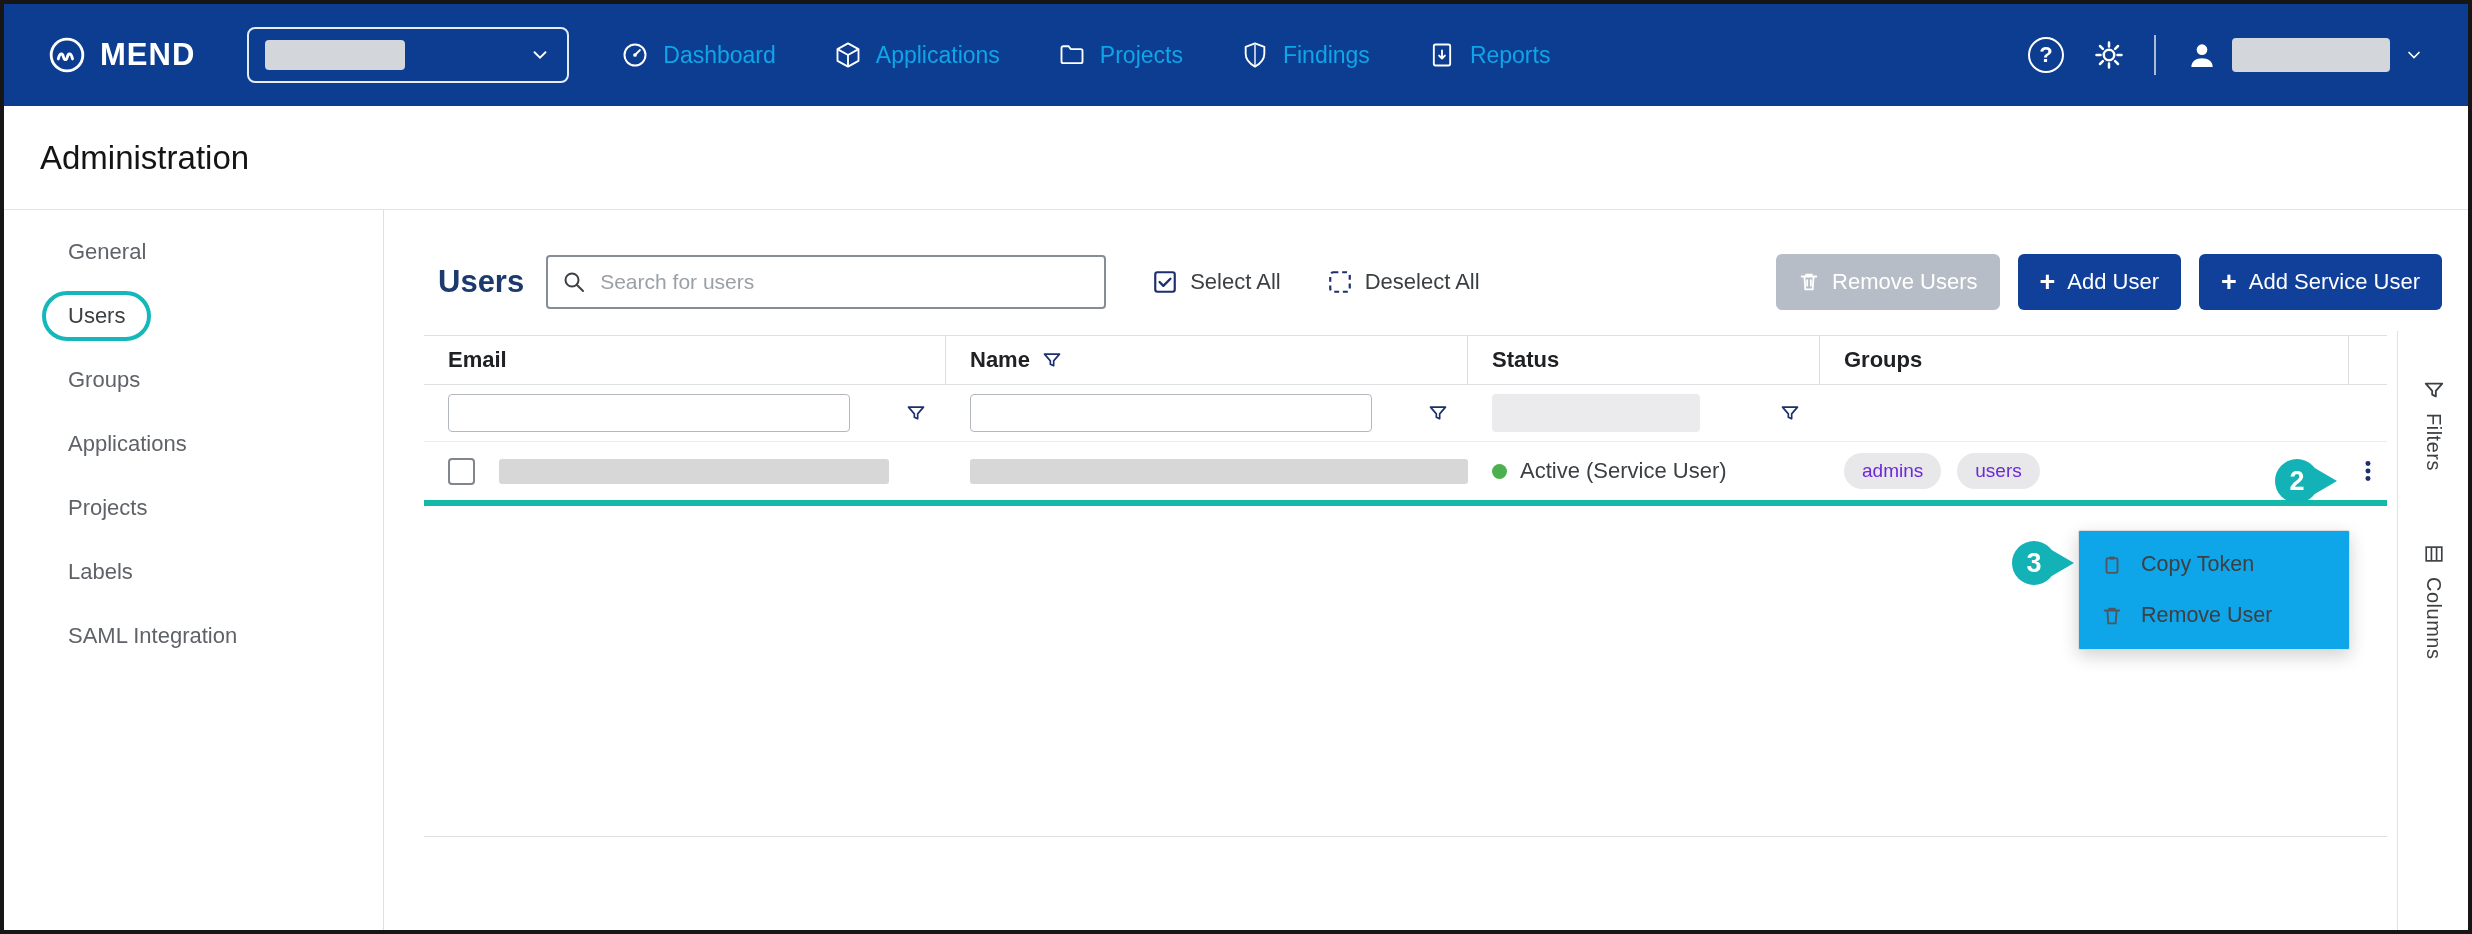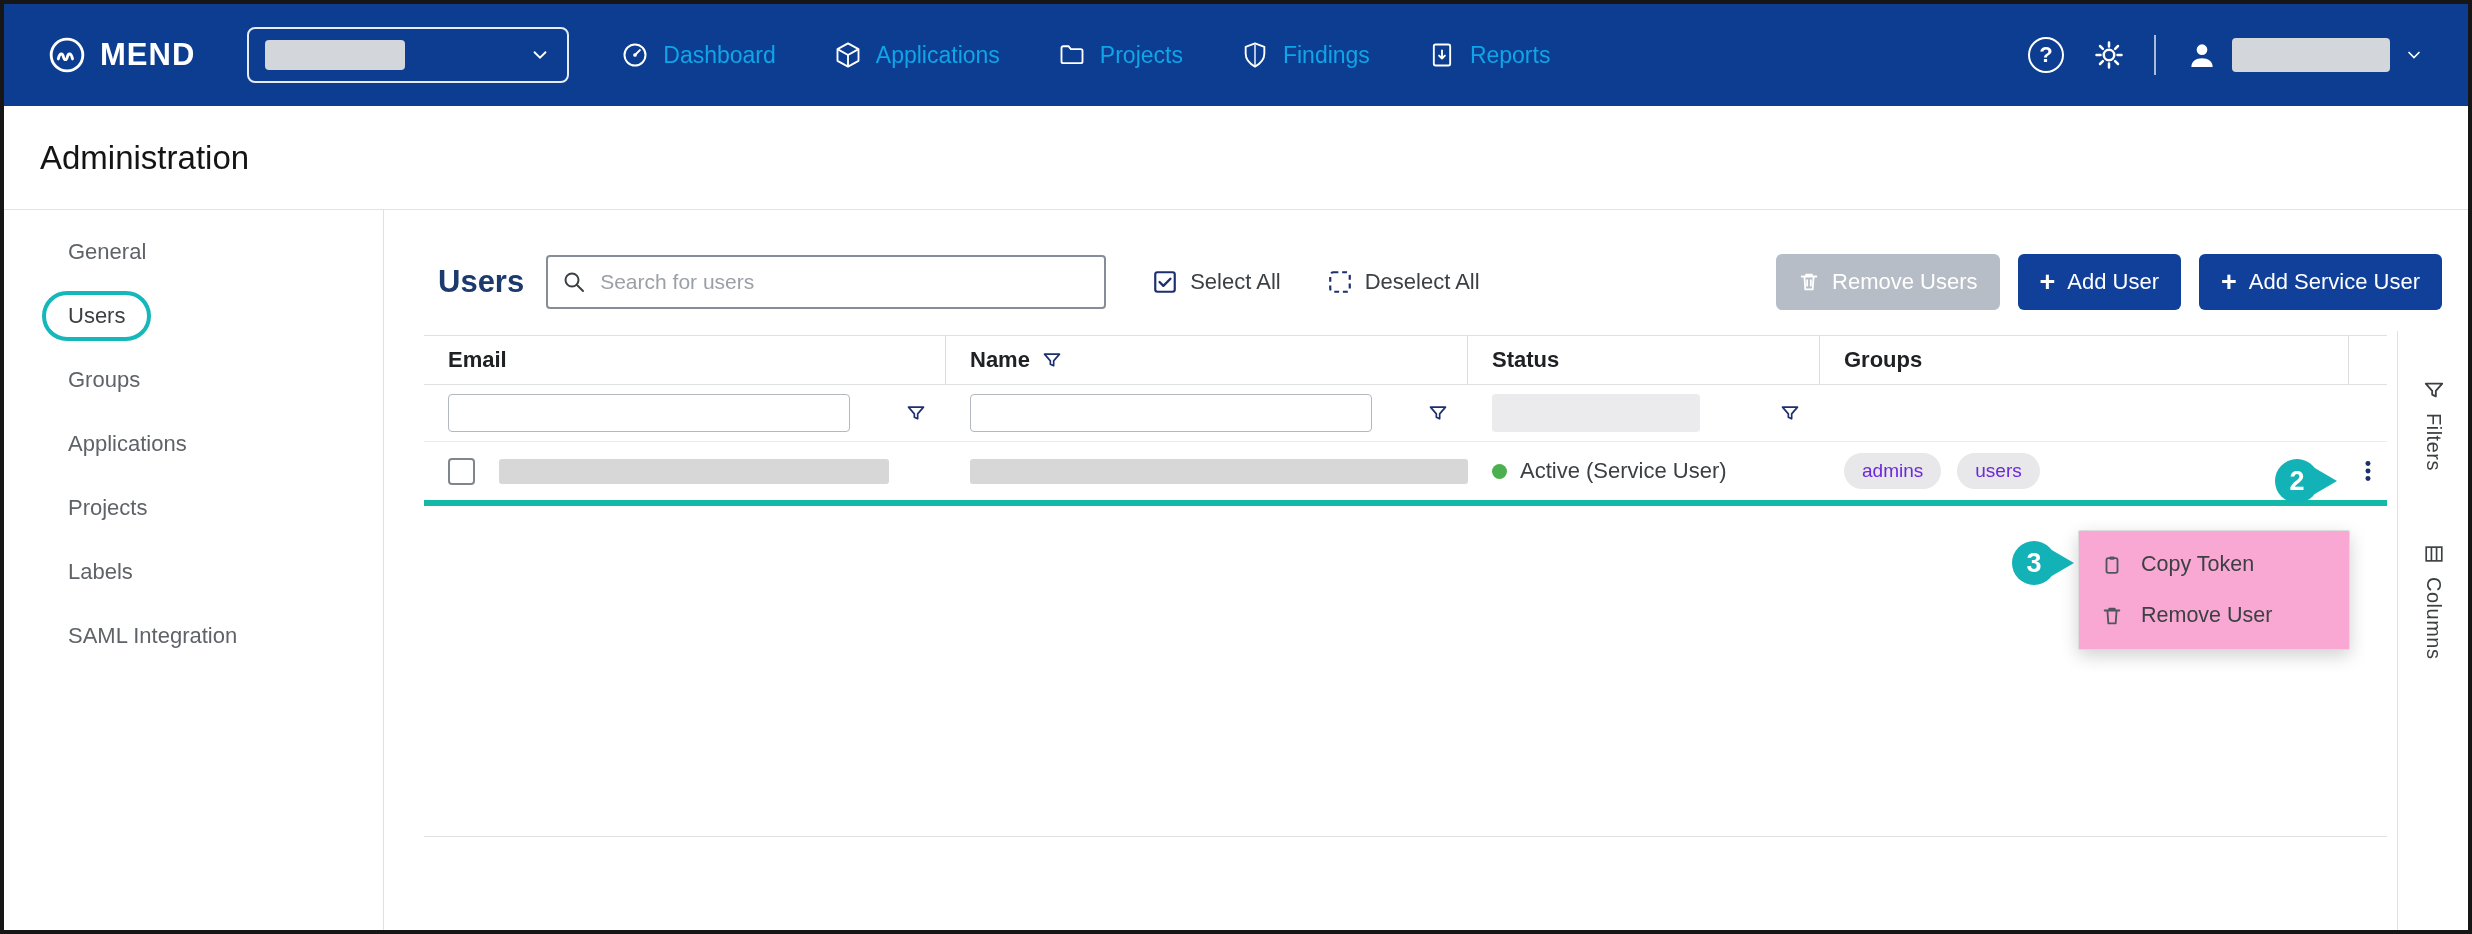--- a/index.html
+++ b/index.html
@@ -72,21 +72,21 @@
   .t-empty{height:330px;border-bottom:1px solid #e0e0e0;}
 
   
   .pagination{display:flex;align-items:center;justify-content:flex-end;margin-top:18px;padding-right:78px;font-size:21px;color:#202124;}
   .pg-range{font-weight:bold;}
   .pg-icons{display:flex;align-items:center;gap:42px;margin-left:90px;}
   .pg-page{font-weight:bold;}
   .pg-btn{cursor:pointer;display:flex;align-items:center;}
 
   
-  .context-menu{position:absolute;left:2074px;top:526px;width:270px;background:#f9a8d4;border:1px solid #dcdcdc;border-radius:2px;box-shadow:0 6px 18px rgba(0,0,0,.18);padding:8px 0;z-index:30;}
+  .context-menu{position:absolute;left:2074px;top:526px;width:270px;background:#0ea5e9;border:1px solid #dcdcdc;border-radius:2px;box-shadow:0 6px 18px rgba(0,0,0,.18);padding:8px 0;z-index:30;}
   .cm-item{display:flex;align-items:center;gap:18px;height:51px;padding:0 22px;font-size:21.5px;color:#3c4043;cursor:pointer;}
 
   
   .callout{position:absolute;width:44px;height:44px;border-radius:50%;background:#12b2b6;color:#fff;font-weight:bold;font-size:27px;display:flex;align-items:center;justify-content:center;z-index:40;}
   .callout::after{content:"";position:absolute;left:38px;top:50%;transform:translateY(-50%);border-left:24px solid #12b2b6;border-top:14px solid transparent;border-bottom:14px solid transparent;}
   #callout-2{left:2271px;top:455px;}
   #callout-3{left:2008px;top:537px;}
 
   
   .right-rail{position:absolute;left:2393px;top:327px;height:599px;width:72px;border-left:1px solid #e2e2e2;box-sizing:border-box;display:flex;flex-direction:column;align-items:center;padding-top:48px;gap:72px;background:#fff;z-index:5;}

